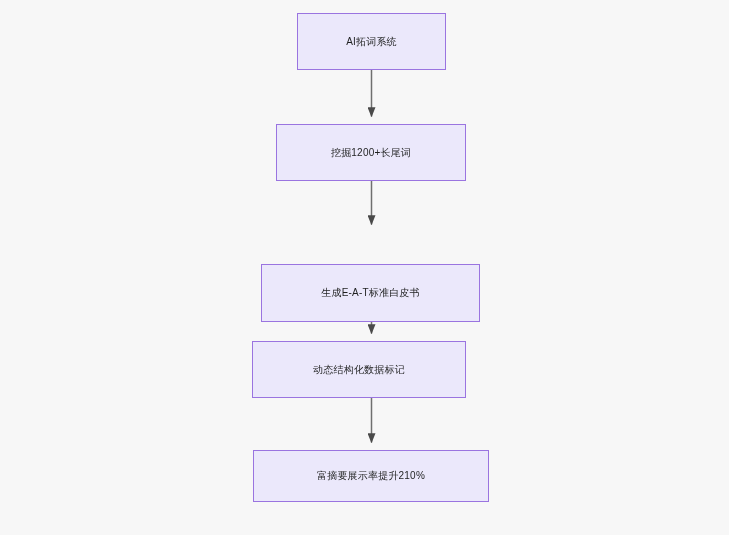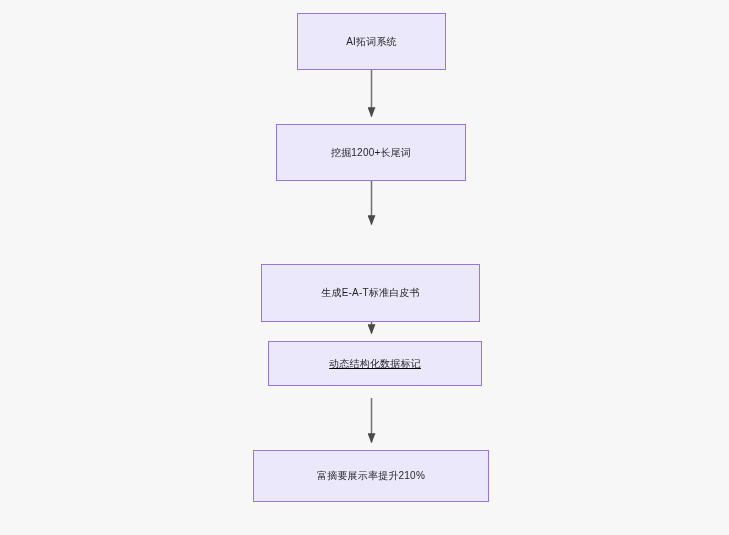--- a/index.html
+++ b/index.html
@@ -48,21 +48,21 @@
     color: #1f2020;
     letter-spacing: 0.2px;
     white-space: nowrap;
     text-align: center;
   }
 
   
   #node-0 { left: 297px; top: 13px;  width: 149px; height: 57px; }
   #node-1 { left: 276px; top: 124px; width: 190px; height: 57px; }
   #node-2 { left: 261px; top: 232px; width: 219px; height: 58px; margin-top: 32px; }
-  #node-3 { left: 268px; top: 341px; width: 214px; height: 45px; text-decoration: underline; }
+  #node-3 { left: 252px; top: 341px; width: 214px; height: 57px; }
   #node-4 { left: 253px; top: 450px; width: 236px; height: 52px; }
 </style>
 </head>
 <body>
 
 <div id="flow-canvas">
 
   <svg id="connector-layer" width="729" height="535" viewBox="0 0 729 535" xmlns="http://www.w3.org/2000/svg">
     <defs>
       <marker id="arrowhead" markerWidth="10" markerHeight="8" refX="9.2" refY="4" orient="auto" markerUnits="userSpaceOnUse">

